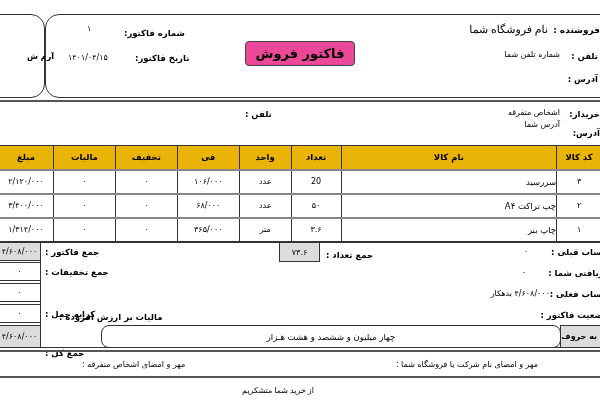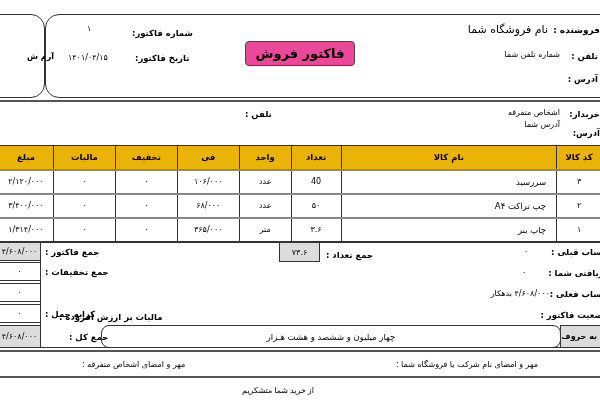--- a/index.html
+++ b/index.html
@@ -17,46 +17,46 @@
   .title-btn { left: 245px; top: 41px; width: 110px; height: 25px; background: #ec4899; border: 1px solid #444; border-radius: 4px;
                font-size: 13px; font-weight: bold; text-align: center; line-height: 23px; }
 
   .hline { left: 0; width: 600px; height: 1px; background: #333; }
   .hline.thick { height: 2px; background: #555; }
 
   
   table.items { position: absolute; left: -2px; top: 145px; width: 604px; border-collapse: collapse; direction: rtl; }
   table.items th, table.items td { border: 1px solid #333; text-align: center; height: 24px; font-size: 8px; }
   table.items th { background: #eab308; font-weight: bold; font-size: 8.5px; }
-  table.items td.name { text-align: right; padding-right: 10px; font-size: 8.5px; }
+  table.items td.name { text-align: right; font-size: 8.5px; }
   table.items tr.row td { border-top: 2px solid #888; }
 
   .cell { border: 1px solid #333; text-align: center; font-size: 8px; }
   .gray { background: #dcdcdc; }
 </style>
 </head>
 <body>
 
 <div class="abs left-box"></div>
 <div class="abs val b rtl" style="left:0; top:52px; font-size:8px;">آرم ش</div>
 
 <div class="abs seller-box"></div>
 
 <div class="abs lbl rtl" style="right:0; top:25px; font-size:9px;">فروشنده :</div>
-<div class="abs val rtl" style="right:52px; top:23px; font-size:11px;">نام فروشگاه شما</div>
+<div class="abs val rtl" style="right:52px; top:23px; font-size:11px;font-family:Liberation Serif, serif;">نام فروشگاه شما</div>
 
 <div class="abs lbl rtl" style="right:2px; top:51px;">تلفن :</div>
 <div class="abs val rtl" style="right:40px; top:50px;">شماره تلفن شما</div>
 
 <div class="abs lbl rtl" style="right:2px; top:74px;">آدرس :</div>
 <div class="abs val rtl" style="right:40px; top:73px;margin-top:47px;">آدرس شما</div>
 
 <div class="abs title-btn rtl">فاکتور فروش</div>
 
-<div class="abs lbl rtl" style="left:132px; top:28px;">شماره فاکتور:</div>
+<div class="abs lbl rtl" style="left:124px; top:28px;">شماره فاکتور:</div>
 <div class="abs val" style="left:87px; top:24px;">۱</div>
 
 <div class="abs lbl rtl" style="left:135px; top:53px;">تاریخ فاکتور:</div>
 <div class="abs val" style="left:68px; top:53px;">۱۴۰۱/۰۴/۱۵</div>
 
 <div class="abs hline thick" style="top:100px;"></div>
 
 <div class="abs lbl rtl" style="right:0; top:109px;">خریدار:</div>
 <div class="abs val rtl" style="right:40px; top:108px;">اشخاص متفرقه</div>
 <div class="abs lbl rtl" style="left:245px; top:109px;">تلفن :</div>
@@ -82,21 +82,21 @@
       <th>فی</th>
       <th>تخفیف</th>
       <th>مالیات</th>
       <th>مبلغ</th>
     </tr>
   </thead>
   <tbody>
     <tr class="row">
       <td>۳</td>
       <td class="name">سررسید</td>
-      <td>40</td>
+      <td>20</td>
       <td>عدد</td>
       <td>۱۰۶/۰۰۰</td>
       <td>۰</td>
       <td>۰</td>
       <td>۲/۱۲۰/۰۰۰</td>
     </tr>
     <tr class="row">
       <td>۲</td>
       <td class="name">چپ تراکت A۴</td>
       <td>۵۰</td>
@@ -128,21 +128,21 @@
 <div class="abs cell" style="left:-2px; top:262px; width:43px; height:19px; line-height:18px;">۰</div>
 <div class="abs lbl rtl" style="left:45px; top:267px;">جمع تخفیفات :</div>
 
 <div class="abs cell" style="left:-2px; top:283px; width:43px; height:19px; line-height:18px;">۰</div>
 <div class="abs lbl rtl" style="left:59px; top:288px;margin-top:24px;">مالیات بر ارزش افزوده :</div>
 
 <div class="abs cell" style="left:-2px; top:304px; width:43px; height:19px; line-height:18px;">۰</div>
 <div class="abs lbl rtl" style="left:45px; top:309px;">کرایه حمل :</div>
 
 <div class="abs cell gray" style="left:-2px; top:325px; width:43px; height:23px; line-height:22px;">۴/۶۰۸/۰۰۰</div>
-<div class="abs lbl rtl" style="left:45px; top:332px;margin-left:24px;">جمع کل :</div>
+<div class="abs lbl rtl" style="left:45px; top:348px;">جمع کل :</div>
 
 <div class="abs cell gray" style="left:279px; top:242px; width:41px; height:20px; line-height:19px;">۷۳.۶</div>
 <div class="abs lbl rtl" style="left:326px; top:250px;">جمع تعداد :</div>
 
 <div class="abs lbl rtl" style="right:-8px; top:247px;">حساب قبلی :</div>
 <div class="abs val" style="left:524px; top:247px;">۰</div>
 
 <div class="abs lbl rtl" style="right:-8px; top:268px;">دریافتی شما :</div>
 <div class="abs val" style="left:522px; top:268px;">۰</div>
 

